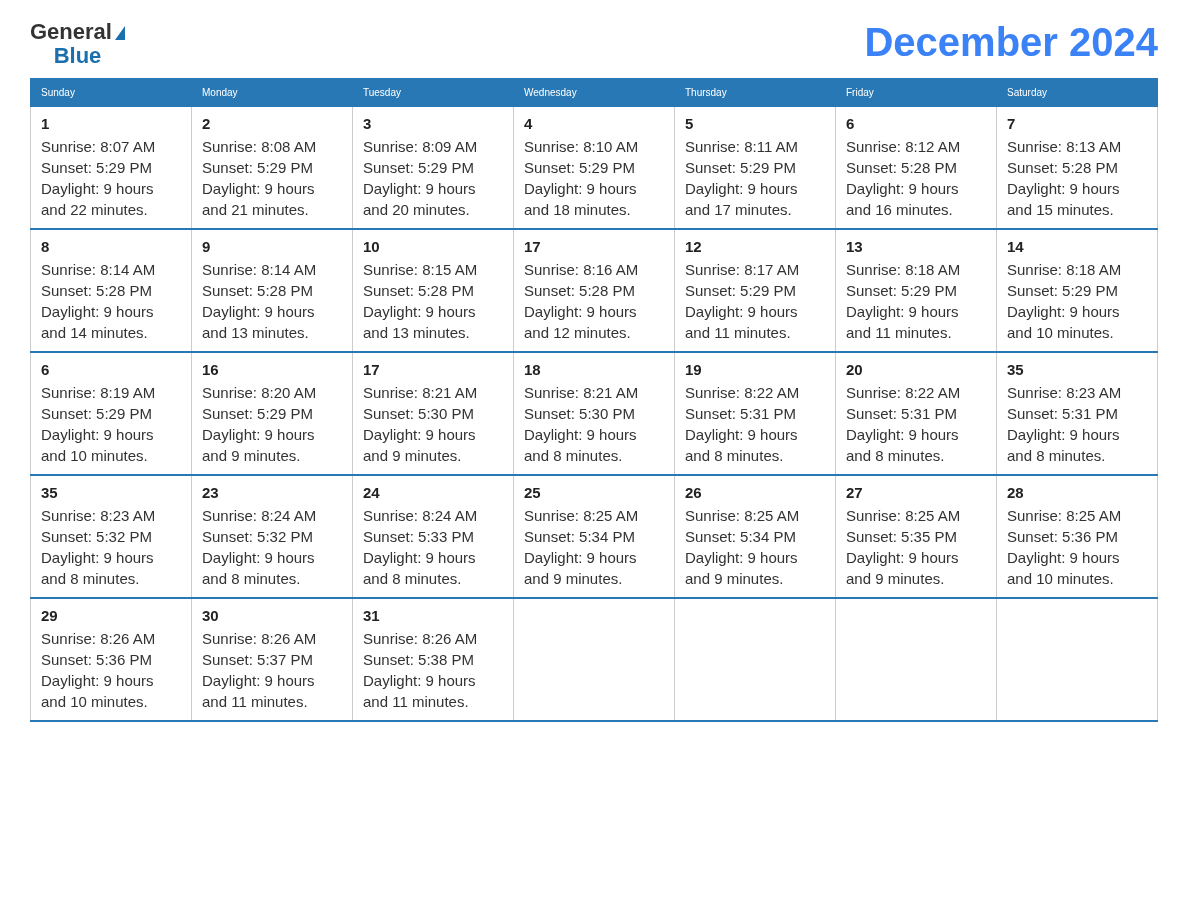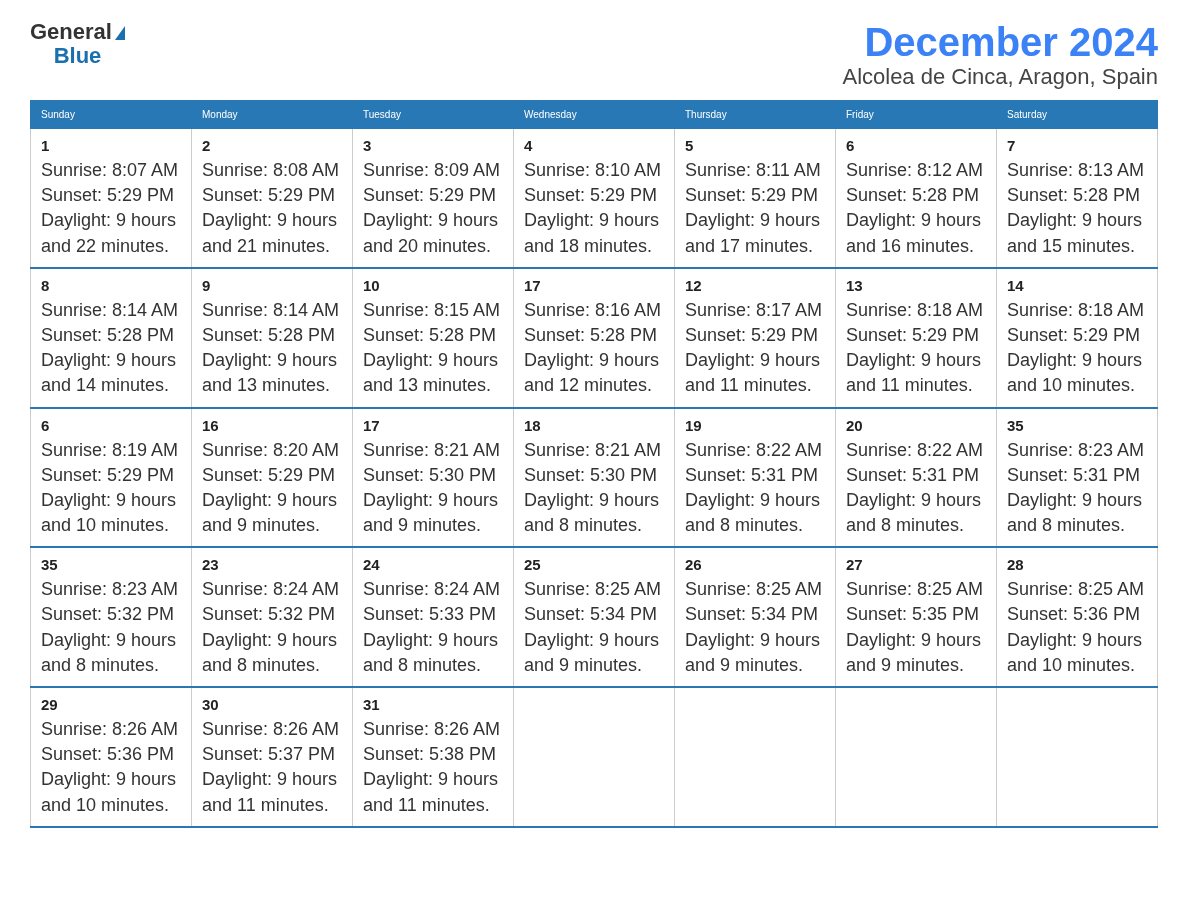--- a/index.html
+++ b/index.html
@@ -80,39 +80,38 @@
     tbody td:first-child { border-left: 1px solid #ccc; }
     tbody td:last-child { border-right: 1px solid #ccc; }
     .day-num {
       font-size: 15px;
       font-weight: bold;
       color: #222;
       display: block;
       margin-bottom: 4px;
     }
     .day-info {
-      font-size: 18px;
+      font-size: 15px;
       color: #333;
       line-height: 1.4;
     }
     .empty-cell { background: #fff; }
   </style>
 </head>
 <body>
 
 <div class="header">
   <div class="logo">
     <div>
       <span class="logo-general">General</span><span class="logo-triangle"></span>
     </div>
     <span class="logo-blue">Blue</span>
   </div>
   <div class="title-block">
     <h1>December 2024</h1>
-    <h2>Alcolea de Cinca, Aragon, Spain</h2>
   </div>
 </div>
 
 <table>
   <thead>
     <tr>
       <th>Sunday</th>
       <th>Monday</th>
       <th>Tuesday</th>
       <th>Wednesday</th>

